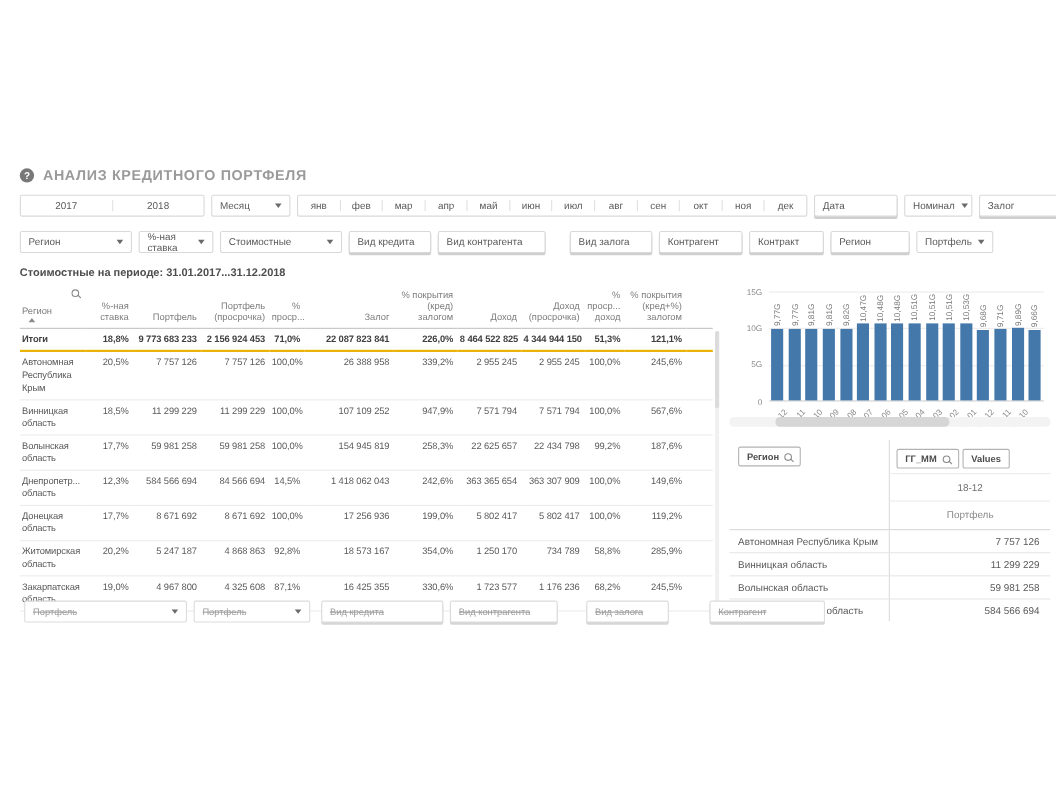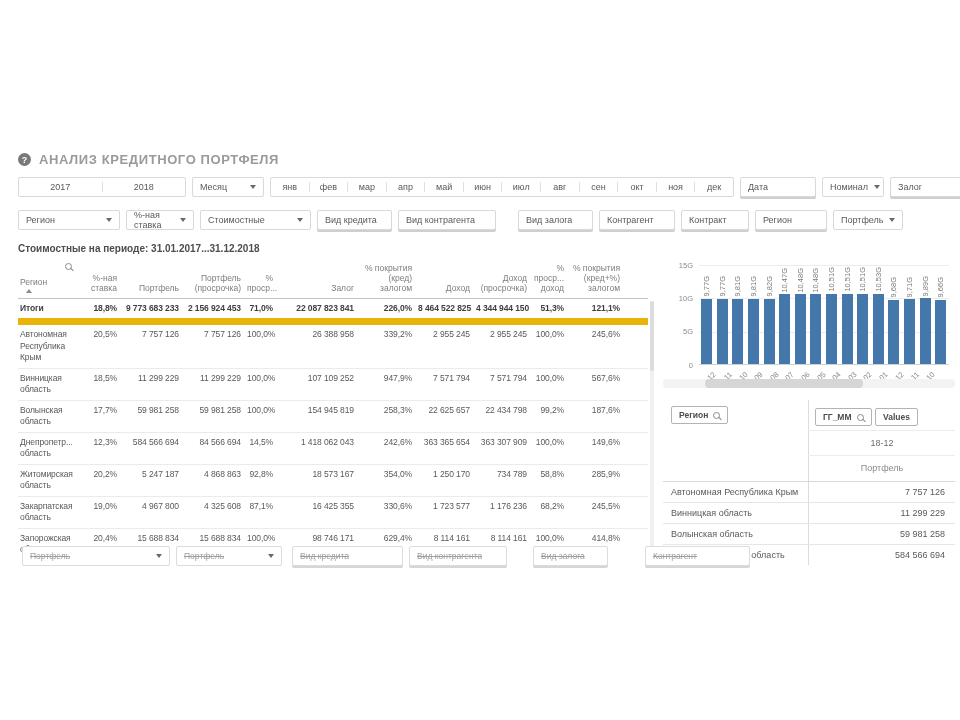--- a/index.html
+++ b/index.html
@@ -34,21 +34,21 @@
   
   .table-title { position:absolute; left:18px; top:243px; font-size:10px; font-weight:bold; color:#4d4d4d; }
   .table-wrap { position:absolute; left:18px; top:259px; width:636px; height:301px; overflow:hidden; }
   table.tbl { width:630px; border-collapse:collapse; table-layout:fixed; font-size:8.5px; color:#595959; }
   .tbl th, .tbl td { padding:4px 4px 4px 2px; vertical-align:top; }
   .tbl td { letter-spacing:-0.1px; }
   .tbl thead th { font-weight:normal; color:#7d7d7d; vertical-align:bottom; text-align:right; border-bottom:1px solid #c4c4c4; padding-bottom:5px; }
   .tbl thead th.h-region { text-align:left; position:relative; }
   .tbl td { text-align:right; white-space:nowrap; border-bottom:1px solid #ebebeb; }
   .tbl td.region { text-align:left; white-space:normal; line-height:1.35; }
-  .tbl tr.totals td { font-weight:bold; color:#404040; border-bottom:7px solid #eab308; }
+  .tbl tr.totals td { font-weight:bold; color:#404040; border-bottom:2px solid #eab308; }
   .mag { width:7px; height:7px; border:1px solid #8a8a8a; border-radius:50%; position:relative; display:inline-block; flex:none; }
   .mag::after { content:''; position:absolute; width:4px; height:1px; background:#8a8a8a; transform:rotate(45deg); right:-3px; bottom:-1px; }
   .h-region .mag { position:absolute; top:4px; right:6px; }
   .sort-asc { display:block; width:0; height:0; border-left:3px solid transparent; border-right:3px solid transparent;
               border-bottom:4px solid #8a8a8a; margin:2px 0 0 6px; }
   .vscroll { position:absolute; right:0; top:42px; bottom:0; width:4px; background:#f0f0f0; border-radius:2px; }
   .vthumb { position:absolute; top:0; left:0; width:4px; height:70px; background:#dcdcdc; border-radius:2px; }
 
   
   .chart { position:absolute; left:663px; top:240px; width:292px; height:140px;margin-top:17px; }
@@ -291,20 +291,34 @@
             <td>14,5%</td>
             <td>1 418 062 043</td>
             <td>242,6%</td>
             <td>363 365 654</td>
             <td>363 307 909</td>
             <td>100,0%</td>
             <td>149,6%</td>
             <td></td>
           </tr>
 
+          <tr>
+            <td class="region">Донецкая область</td>
+            <td>17,7%</td>
+            <td>8 671 692</td>
+            <td>8 671 692</td>
+            <td>100,0%</td>
+            <td>17 256 936</td>
+            <td>199,0%</td>
+            <td>5 802 417</td>
+            <td>5 802 417</td>
+            <td>100,0%</td>
+            <td>119,2%</td>
+            <td></td>
+          </tr>
 
           <tr>
             <td class="region">Житомирская область</td>
             <td>20,2%</td>
             <td>5 247 187</td>
             <td>4 868 863</td>
             <td>92,8%</td>
             <td>18 573 167</td>
             <td>354,0%</td>
             <td>1 250 170</td>

